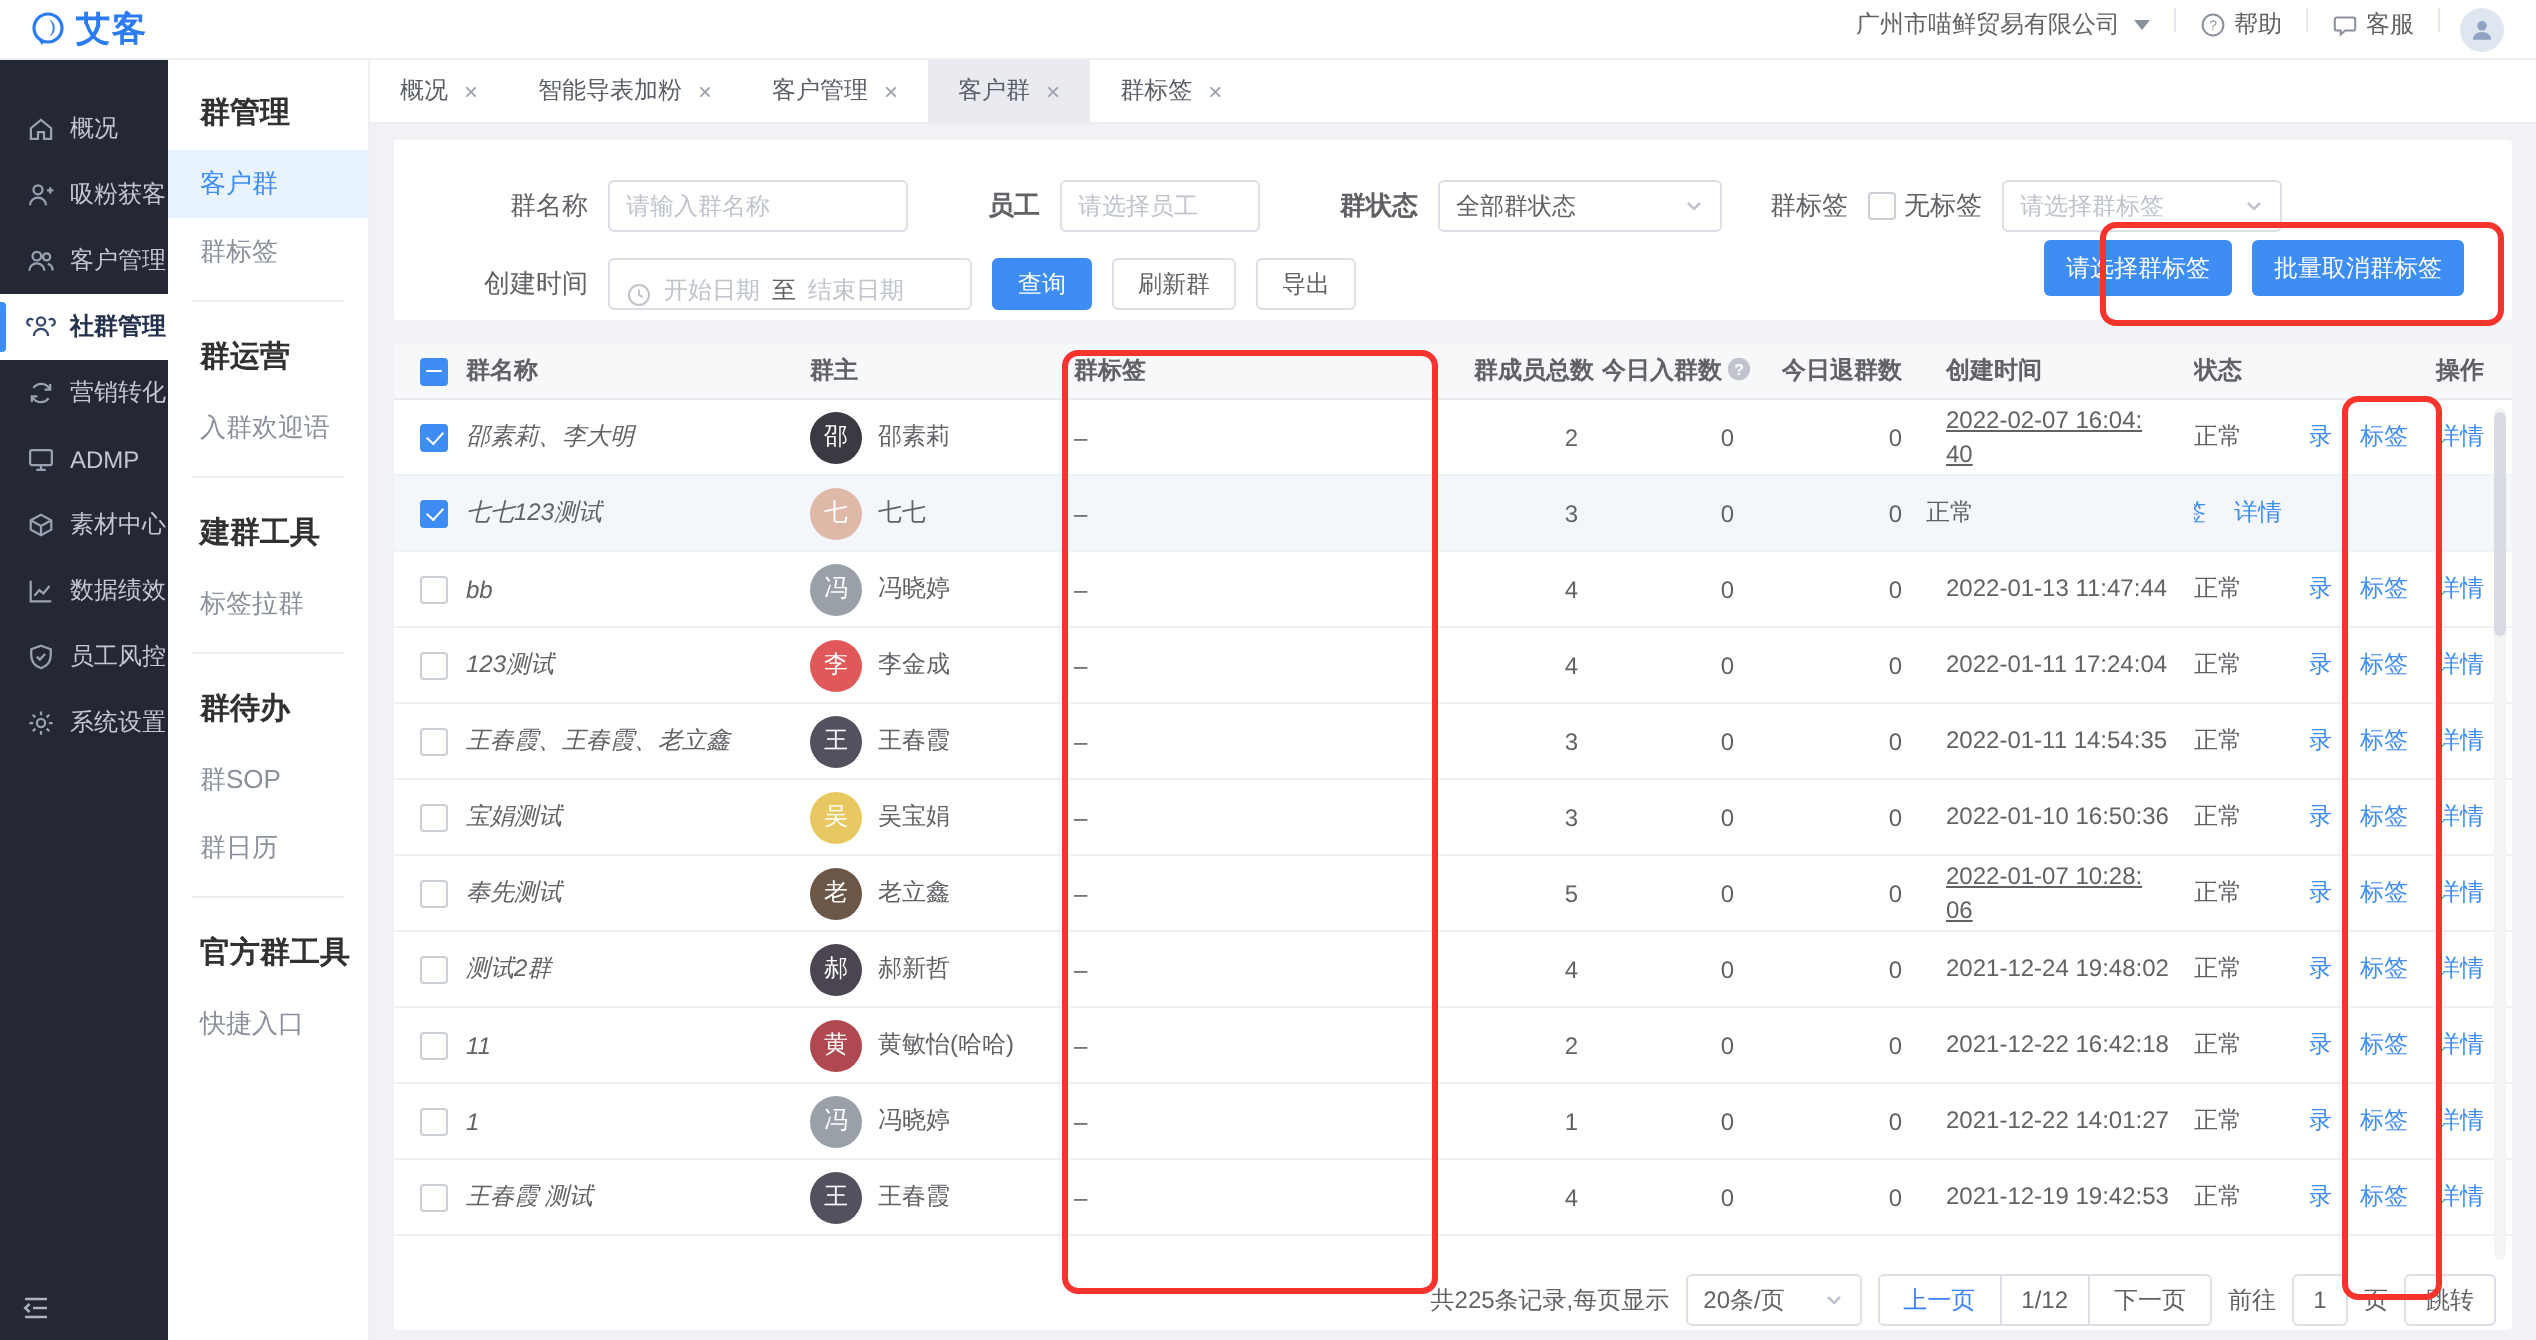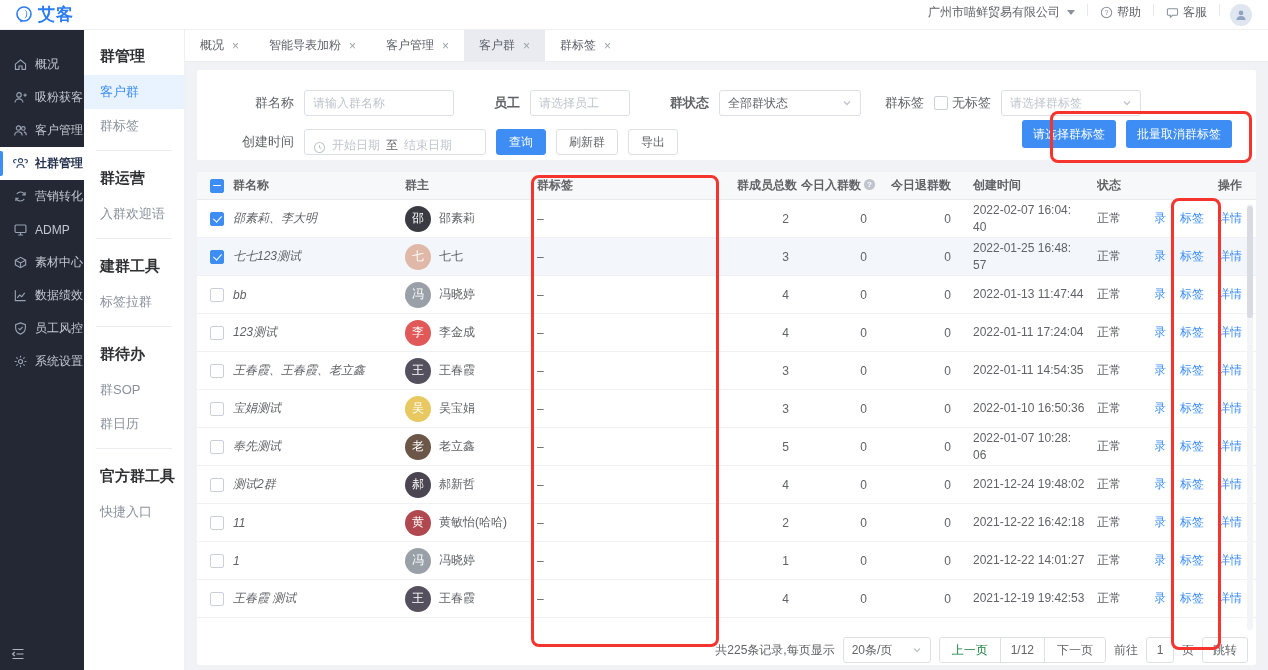--- a/index.html
+++ b/index.html
@@ -88,39 +88,39 @@
   .cell { font-size:12px; color:#606266; overflow:hidden; }
   .c-cb { padding-left:13px; display:flex; align-items:center; }
   .c-name { padding-right:8px; white-space:nowrap;font-style:italic; }
   .c-owner { display:flex; align-items:center; gap:8px; white-space:nowrap; }
   .avatar { width:26px; height:26px; border-radius:50%; color:#fff; font-size:12px; flex:none;
     display:flex; align-items:center; justify-content:center; }
   .c-num { text-align:right; padding-right:12px; }
   .thead .c-num { white-space:nowrap; }
   .qmark { display:inline-flex; vertical-align:-2px; margin-left:2px; }
   .c-created { padding-left:10px; line-height:1.35; }
-  .created-text.wrap { display:block; width:104px; word-break:break-all; }
+  .created-text.wrap { display:block; width:104px; word-break:break-all;text-decoration:underline; }
   .c-actions { display:flex; align-items:center; justify-content:flex-end; padding-right:14px; white-space:nowrap; }
   .alink { color:#3d8df5; cursor:pointer; text-decoration:none; font-size:12px; }
   .sep { width:1px; height:11px; background:#e0e3e8; margin:0 7px; }
   .trow.hl { background:#f3f7fc; }
 
   
   .vscroll { position:absolute; right:3px; top:32px; width:6px; height:426px; background:#f3f4f6; border-radius:3px; }
   .vthumb { position:absolute; top:2px; left:0; width:6px; height:112px; background:#d8dbe2; border-radius:3px; }
 
   
   .pager { position:absolute; left:0; right:0; bottom:0; height:30px; display:flex; align-items:center;
     justify-content:flex-end; padding-right:8px; gap:8px; font-size:12px; color:#606266; }
   .pg-select { height:26px; min-width:88px; border:1px solid #dcdfe6; border-radius:3px; display:flex;
     align-items:center; justify-content:space-between; padding:0 8px; color:#606266; cursor:pointer; }
   .pg-group { display:flex; align-items:center; height:26px; border:1px solid #dcdfe6; border-radius:3px; overflow:hidden; }
   .pg-btn { height:100%; border:none; background:#fff; padding:0 12px; font-size:12px; color:#606266;
     cursor:pointer; font-family:inherit; }
-  .pg-btn.disabled { color:#15803d; cursor:default;text-align:right; }
+  .pg-btn.disabled { color:#3b82f6; cursor:default;text-align:right; }
   .pg-cur { padding:0 10px; border-left:1px solid #dcdfe6; border-right:1px solid #dcdfe6;
     height:100%; display:flex; align-items:center; }
   .pg-input { width:28px; height:26px; border:1px solid #dcdfe6; border-radius:3px; text-align:center;
     font-size:12px; color:#606266; outline:none; }
   .pg-jump { height:26px; border:1px solid #dcdfe6; border-radius:3px; background:#fff; color:#606266;
     padding:0 10px; font-size:12px; cursor:pointer; font-family:Liberation Serif, serif; }
 
   
   .annot { position:absolute; border:3px solid #f5342e; border-radius:8px; z-index:50; pointer-events:none; }
   #ov-batch { left:1050px; top:111px; width:202px; height:52px; }
@@ -462,23 +462,20 @@
           </div>
           <div class="cell c-name">七七123测试</div>
           <div class="cell c-owner">
             <span class="avatar" style="background: rgb(224, 184, 168);">七</span>
             <span>七七</span>
           </div>
           <div class="cell">–</div>
           <div class="cell c-num">3</div>
           <div class="cell c-num">0</div>
           <div class="cell c-num">0</div>
-          <div class="cell c-created">
-            <span class="created-text wrap">2022-01-25 16:48:57</span>
-          </div>
           <div class="cell">正常</div>
           <div class="cell c-actions">
             <a class="alink">聊天记录</a>
             <i class="sep"></i>
             <a class="alink">标签</a>
             <i class="sep"></i>
             <a class="alink">详情</a>
           </div>
         </div>
 

